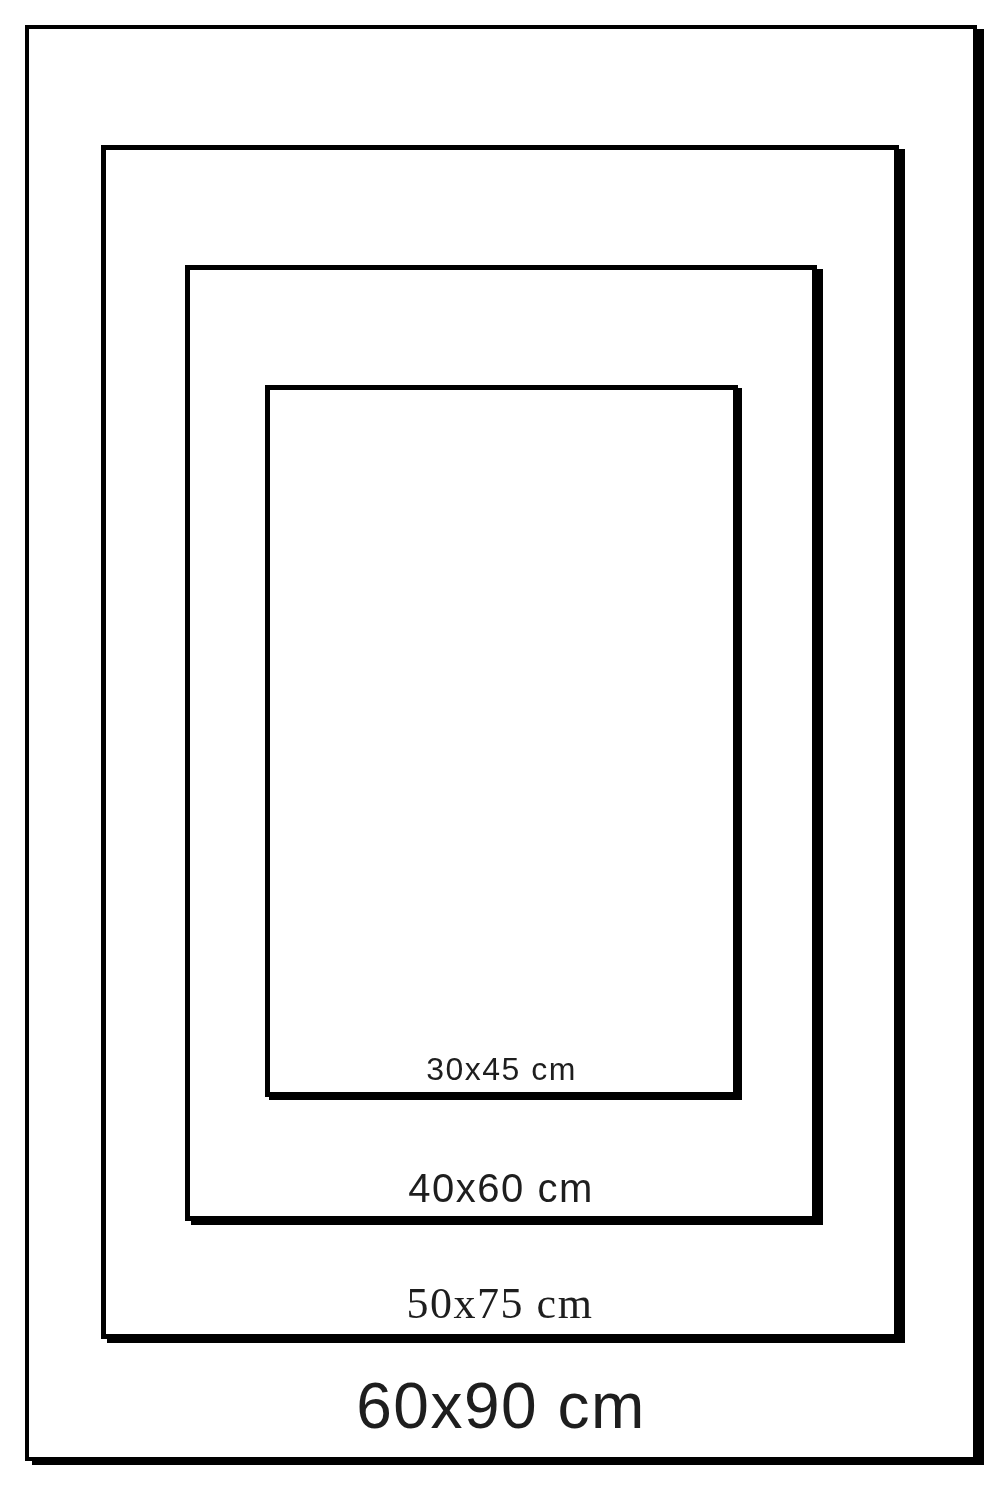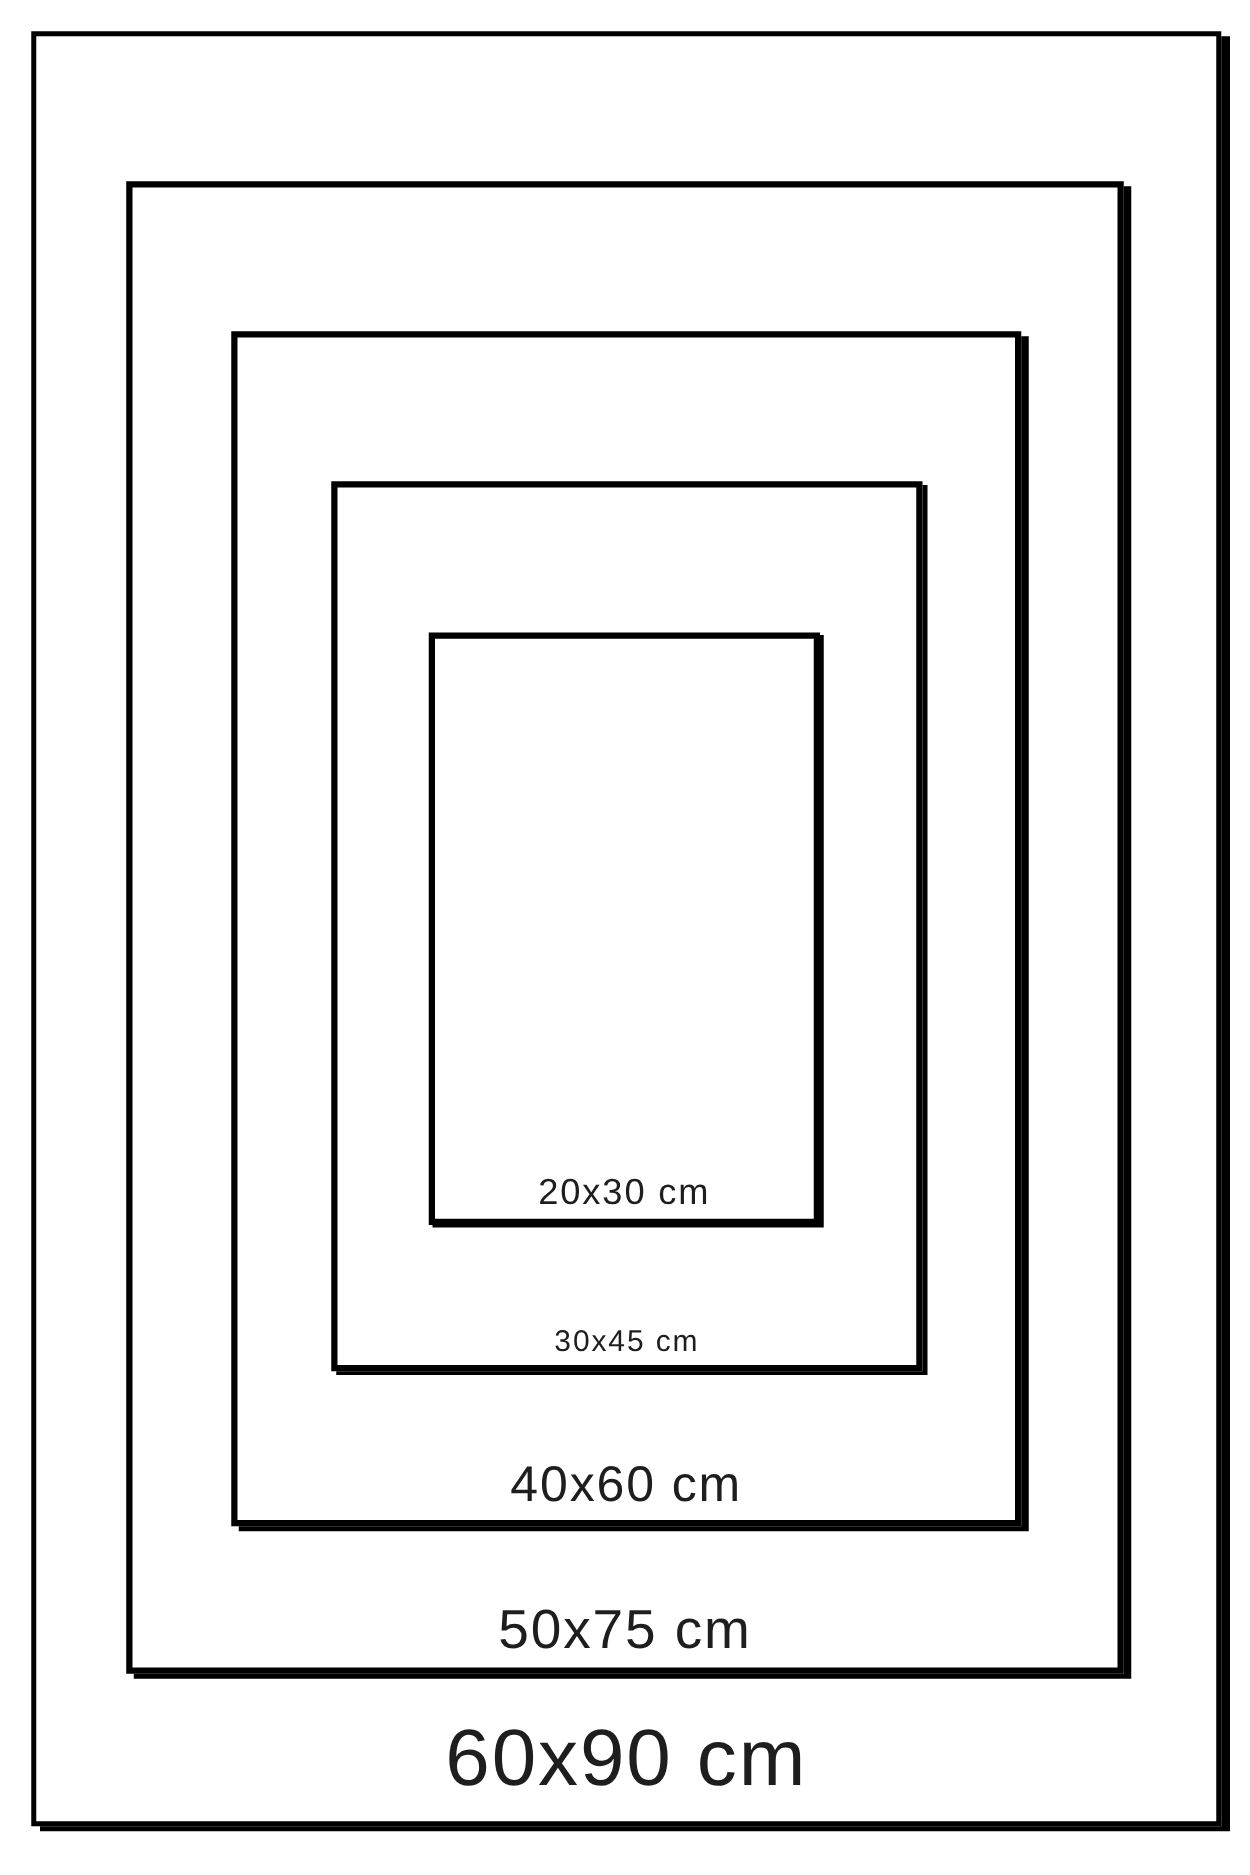--- a/index.html
+++ b/index.html
@@ -38,35 +38,35 @@
     border-width: 4px;
     box-shadow: 7px 4px 0 #000000;
   }
   .f1 .label { bottom: 14px; font-size: 64px; }
   
   .f2 {
     left: 101px; top: 145px;
     width: 798px; height: 1194px;
     box-shadow: 6px 4px 0 #000000;
   }
-  .f2 .label { bottom: 5px; font-size: 44px; }
+  .f2 .label { bottom: 5px; font-size: 44px; font-family: Liberation Serif, serif; }
   
   .f3 {
     left: 185px; top: 265px;
     width: 632px; height: 956px;
     box-shadow: 6px 4px 0 #000000;
   }
   .f3 .label { bottom: 5px; font-size: 40px; }
   
   .f4 {
     left: 265px; top: 385px;
     width: 473px; height: 712px;
     box-shadow: 4px 3px 0 #000000;
   }
-  .f4 .label { bottom: 4px; font-size: 24px; }
+  .f4 .label { bottom: 4px; font-size: 32px; }
   
   .f5 {
     left: 343px; top: 506px;
     width: 313px; height: 474px;
     box-shadow: 3px 2px 0 #000000;
   }
   .f5 .label { bottom: 4px; font-size: 29px; }
 </style>
 </head>
 <body>
@@ -82,17 +82,14 @@
   </div>
 
   <div class="frame f3">
     <span class="label">40x60 cm</span>
   </div>
 
   <div class="frame f4">
     <span class="label">30x45 cm</span>
   </div>
 
-  <div class="frame f5">
-    <span class="label">20x30 cm</span>
-  </div>
 
 </div>
 
 </body></html>

